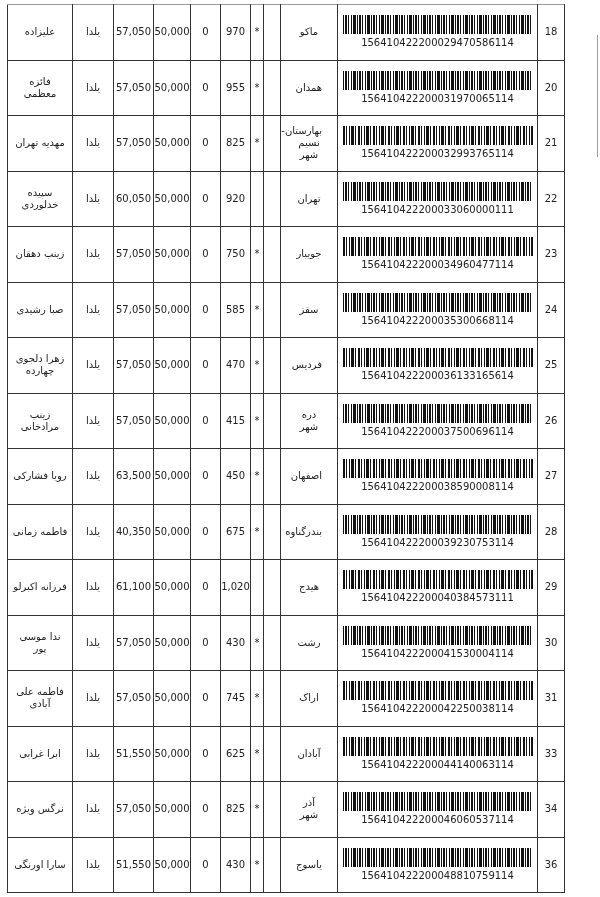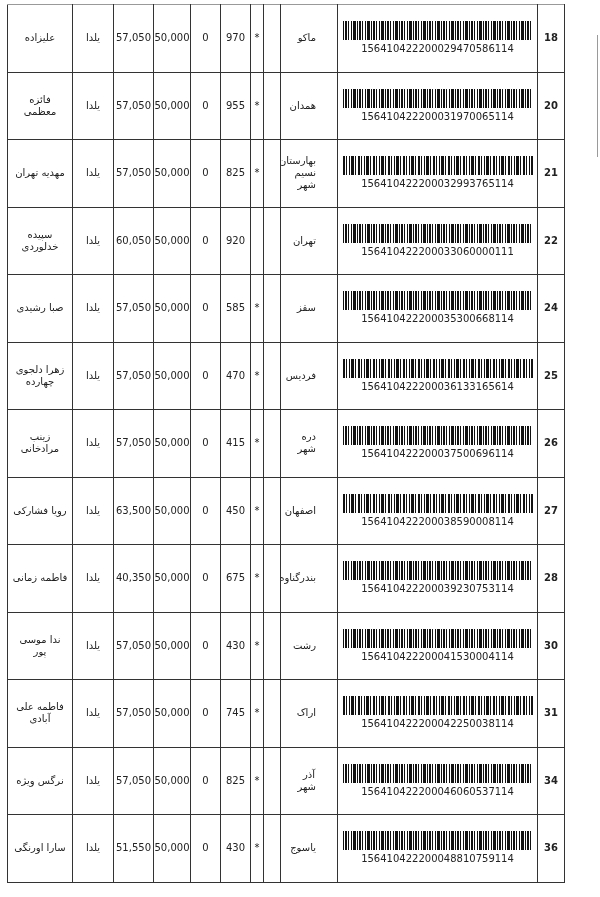--- a/index.html
+++ b/index.html
@@ -4,26 +4,26 @@
 <style>
   html, body { margin: 0; padding: 0; background: #ffffff; }
   body { width: 600px; height: 897px; position: relative; overflow: hidden;
          font-family: "DejaVu Sans", sans-serif; color: #222; }
   .page-edge { position: absolute; left: 597px; top: 35px; width: 1px; height: 122px; background: #9a9a9a; }
   table.shipments { position: absolute; left: 7px; top: 4px; border-collapse: collapse;
                     table-layout: fixed; width: 557px; border-top: 1px solid #999; }
   table.shipments td { border: 1px solid #333; height: 40.5px; padding: 0; text-align: center;
                        vertical-align: middle; font-size: 10px; line-height: 12px; overflow: hidden; }
   table.shipments tr:first-child td { border-top-color: #999; }
-  td.name { font-size: 10px; direction: rtl; padding: 13px 4px !important; }
-  td.city { font-size: 9.5px; direction: rtl; padding: 0 21px !important; margin-left: 25px; }
+  td.name { font-size: 10px; direction: rtl; padding: 7px 4px !important; }
+  td.city { font-size: 9.5px; direction: rtl; padding: 0 15px !important; margin-left: 25px; }
   td.service { direction: rtl; }
   td.num { font-size: 10.5px; }
   td.star { font-size: 10px; }
-  td.idx { font-size: 10.5px; font-weight: bold; }
+  td.idx { font-size: 10.5px; }
   td.code { padding: 4px 4px !important; }
   .barcode { height: 19px; margin: 0 auto 3px auto; width: 190px;
              background: repeating-linear-gradient(90deg,
                #111 0px, #111 1px, #fff 1px, #fff 2px, #111 2px, #111 4px, #fff 4px, #fff 5px,
                #111 5px, #111 6px, #fff 6px, #fff 8px, #111 8px, #111 9px, #fff 9px, #fff 10px,
                #111 10px, #111 13px, #fff 13px, #fff 14px); }
   .barcode.v2 { background: repeating-linear-gradient(90deg,
                #111 0px, #111 2px, #fff 2px, #fff 3px, #111 3px, #111 4px, #fff 4px, #fff 6px,
                #111 6px, #111 7px, #fff 7px, #fff 8px, #111 8px, #111 11px, #fff 11px, #fff 12px,
                #111 12px, #111 13px, #fff 13px, #fff 15px); }
@@ -111,20 +111,36 @@
     <td class="star"></td>
     <td class="flag"></td>
     <td class="city">تهران</td>
     <td class="code">
       <div class="barcode"></div>
       <div class="code-text">156410422200033060000111</div>
     </td>
     <td class="idx">22</td>
   </tr>
 
+  <tr>
+    <td class="name">زینب دهقان</td>
+    <td class="service">یلدا</td>
+    <td class="num">57,050</td>
+    <td class="num">50,000</td>
+    <td class="num">0</td>
+    <td class="num">750</td>
+    <td class="star">*</td>
+    <td class="flag"></td>
+    <td class="city">جویبار</td>
+    <td class="code">
+      <div class="barcode v2"></div>
+      <div class="code-text">156410422200034960477114</div>
+    </td>
+    <td class="idx">23</td>
+  </tr>
 
   <tr>
     <td class="name">صبا رشیدی</td>
     <td class="service">یلدا</td>
     <td class="num">57,050</td>
     <td class="num">50,000</td>
     <td class="num">0</td>
     <td class="num">585</td>
     <td class="star">*</td>
     <td class="flag"></td>
@@ -197,20 +213,36 @@
     <td class="star">*</td>
     <td class="flag"></td>
     <td class="city">بندرگناوه</td>
     <td class="code">
       <div class="barcode"></div>
       <div class="code-text">156410422200039230753114</div>
     </td>
     <td class="idx">28</td>
   </tr>
 
+  <tr>
+    <td class="name">فرزانه اکبرلو</td>
+    <td class="service">یلدا</td>
+    <td class="num">61,100</td>
+    <td class="num">50,000</td>
+    <td class="num">0</td>
+    <td class="num">1,020</td>
+    <td class="star"></td>
+    <td class="flag"></td>
+    <td class="city">هیدج</td>
+    <td class="code">
+      <div class="barcode v2"></div>
+      <div class="code-text">156410422200040384573111</div>
+    </td>
+    <td class="idx">29</td>
+  </tr>
 
   <tr>
     <td class="name">ندا موسی پور</td>
     <td class="service">یلدا</td>
     <td class="num">57,050</td>
     <td class="num">50,000</td>
     <td class="num">0</td>
     <td class="num">430</td>
     <td class="star">*</td>
     <td class="flag"></td>
@@ -233,20 +265,36 @@
     <td class="flag"></td>
     <td class="city">اراک</td>
     <td class="code">
       <div class="barcode v2"></div>
       <div class="code-text">156410422200042250038114</div>
     </td>
     <td class="idx">31</td>
   </tr>
 
 
+  <tr>
+    <td class="name">ابرا غرابی</td>
+    <td class="service">یلدا</td>
+    <td class="num">51,550</td>
+    <td class="num">50,000</td>
+    <td class="num">0</td>
+    <td class="num">625</td>
+    <td class="star">*</td>
+    <td class="flag"></td>
+    <td class="city">آبادان</td>
+    <td class="code">
+      <div class="barcode v2"></div>
+      <div class="code-text">156410422200044140063114</div>
+    </td>
+    <td class="idx">33</td>
+  </tr>
 
   <tr>
     <td class="name">نرگس ویژه</td>
     <td class="service">یلدا</td>
     <td class="num">57,050</td>
     <td class="num">50,000</td>
     <td class="num">0</td>
     <td class="num">825</td>
     <td class="star">*</td>
     <td class="flag"></td>

